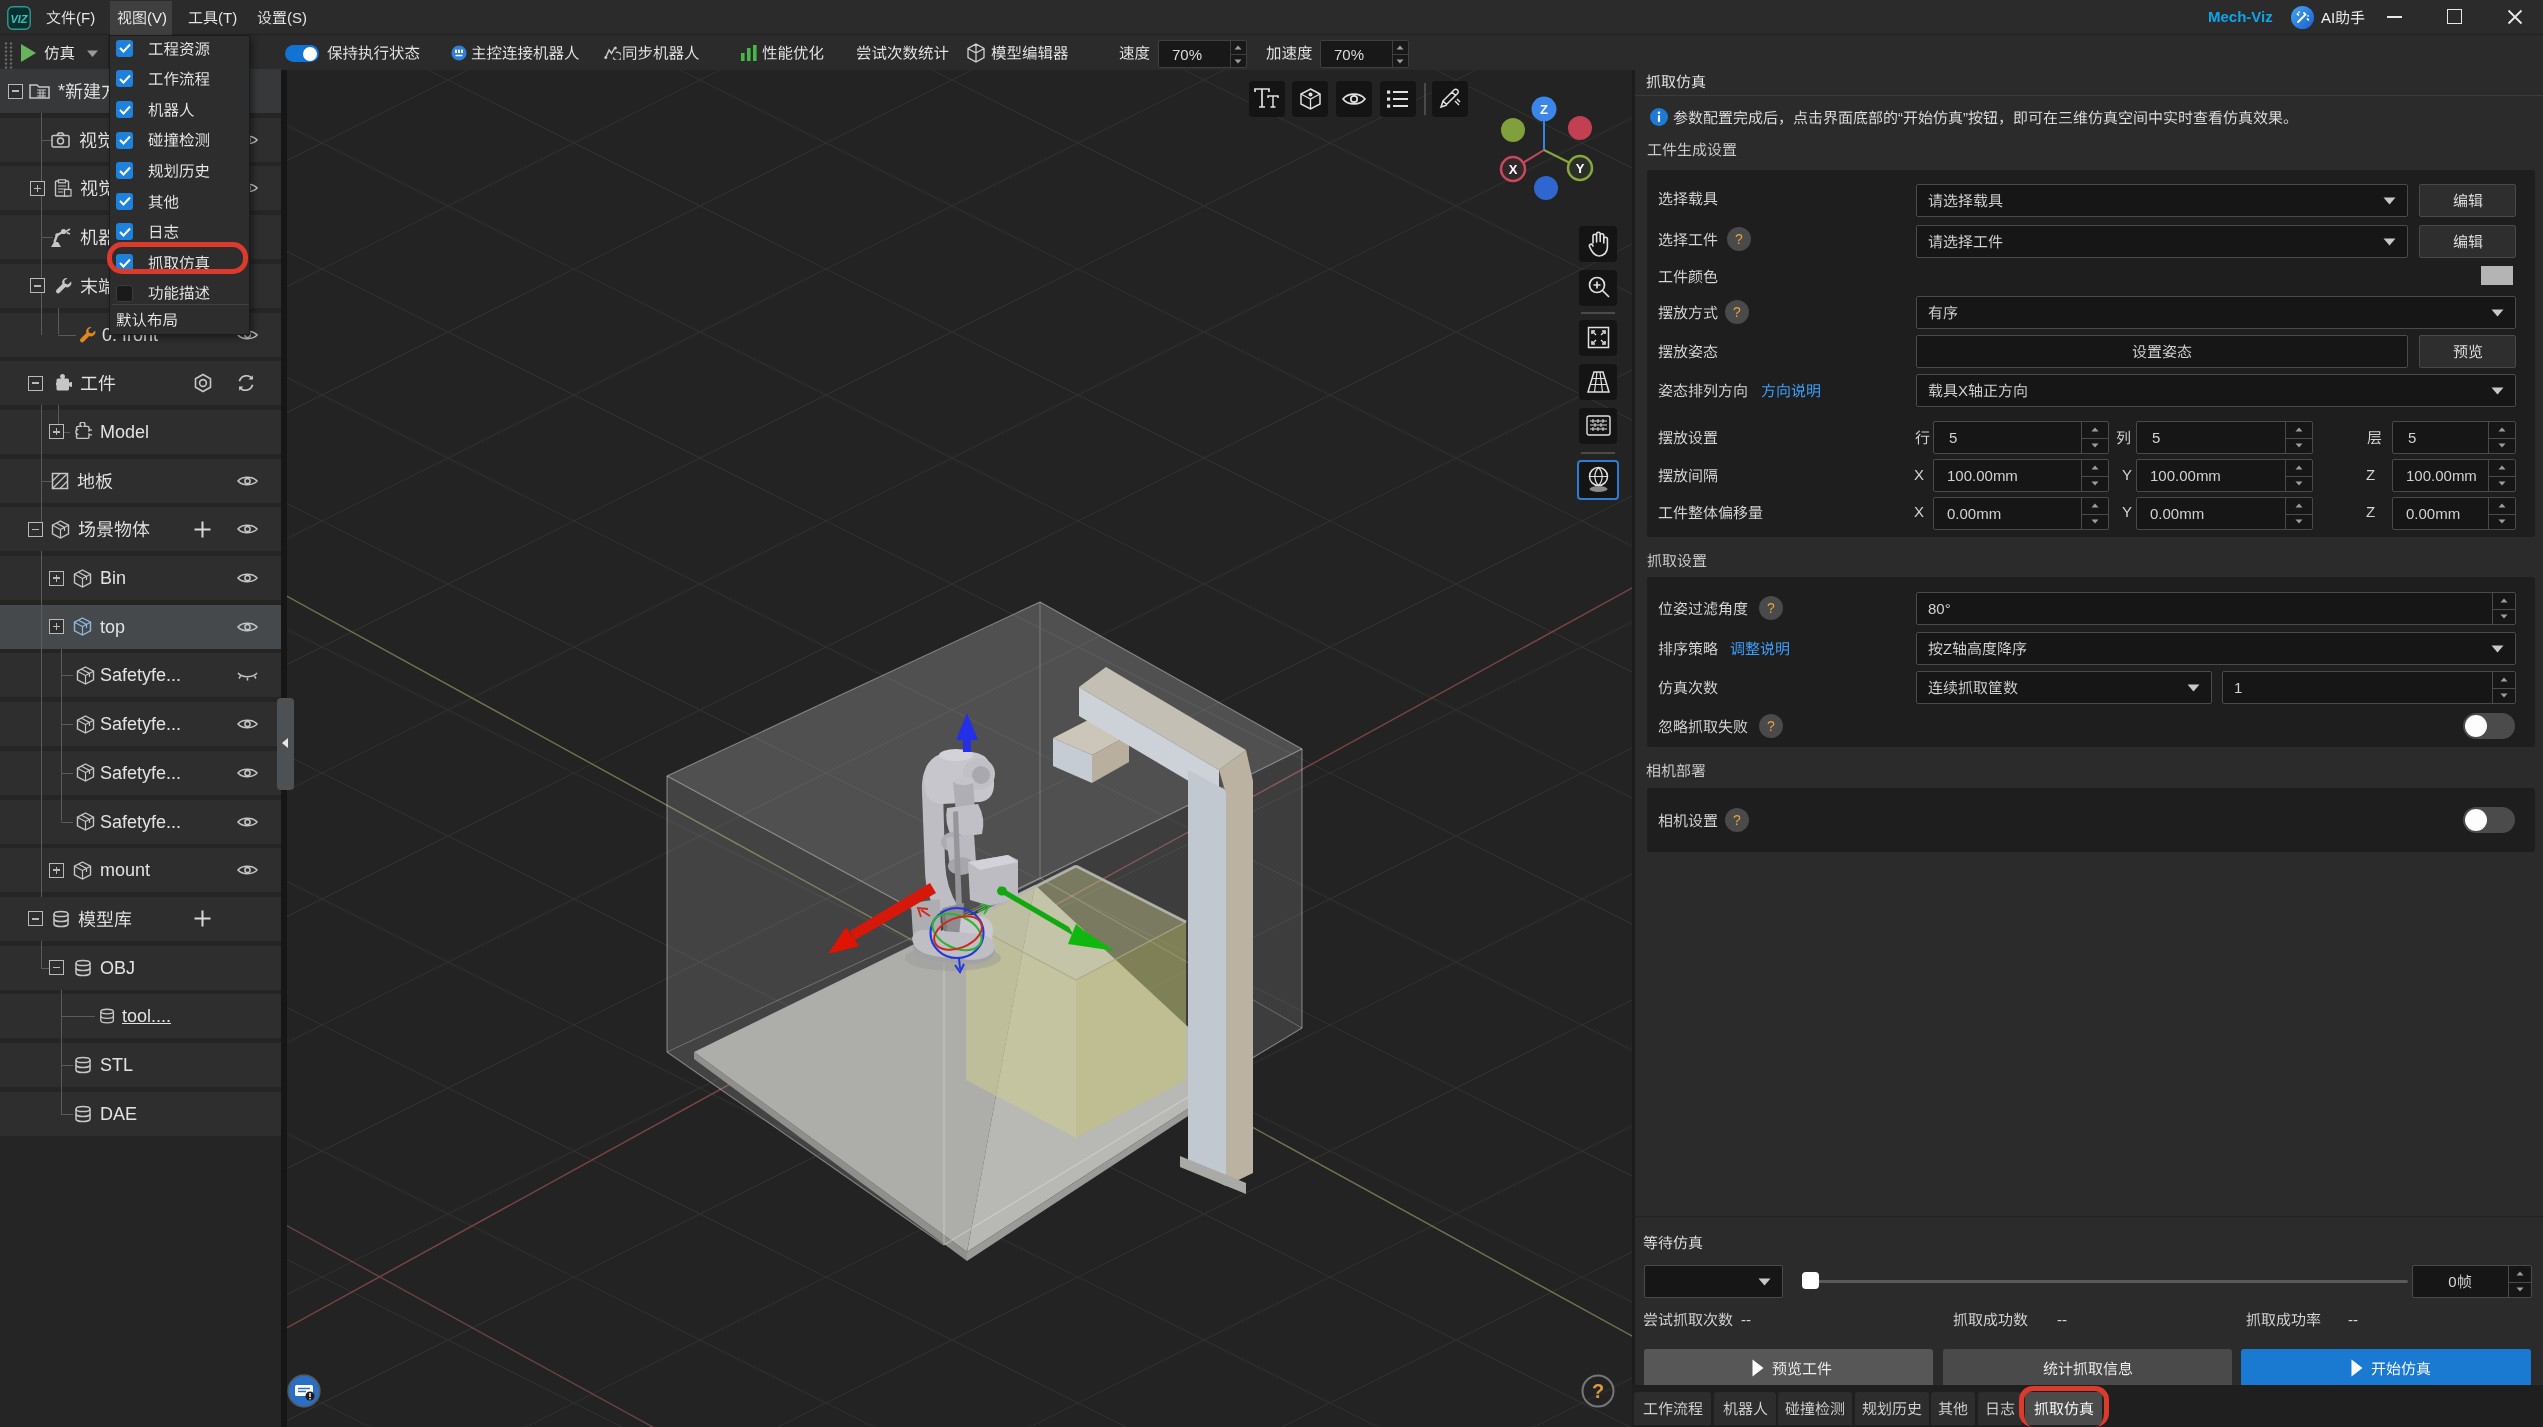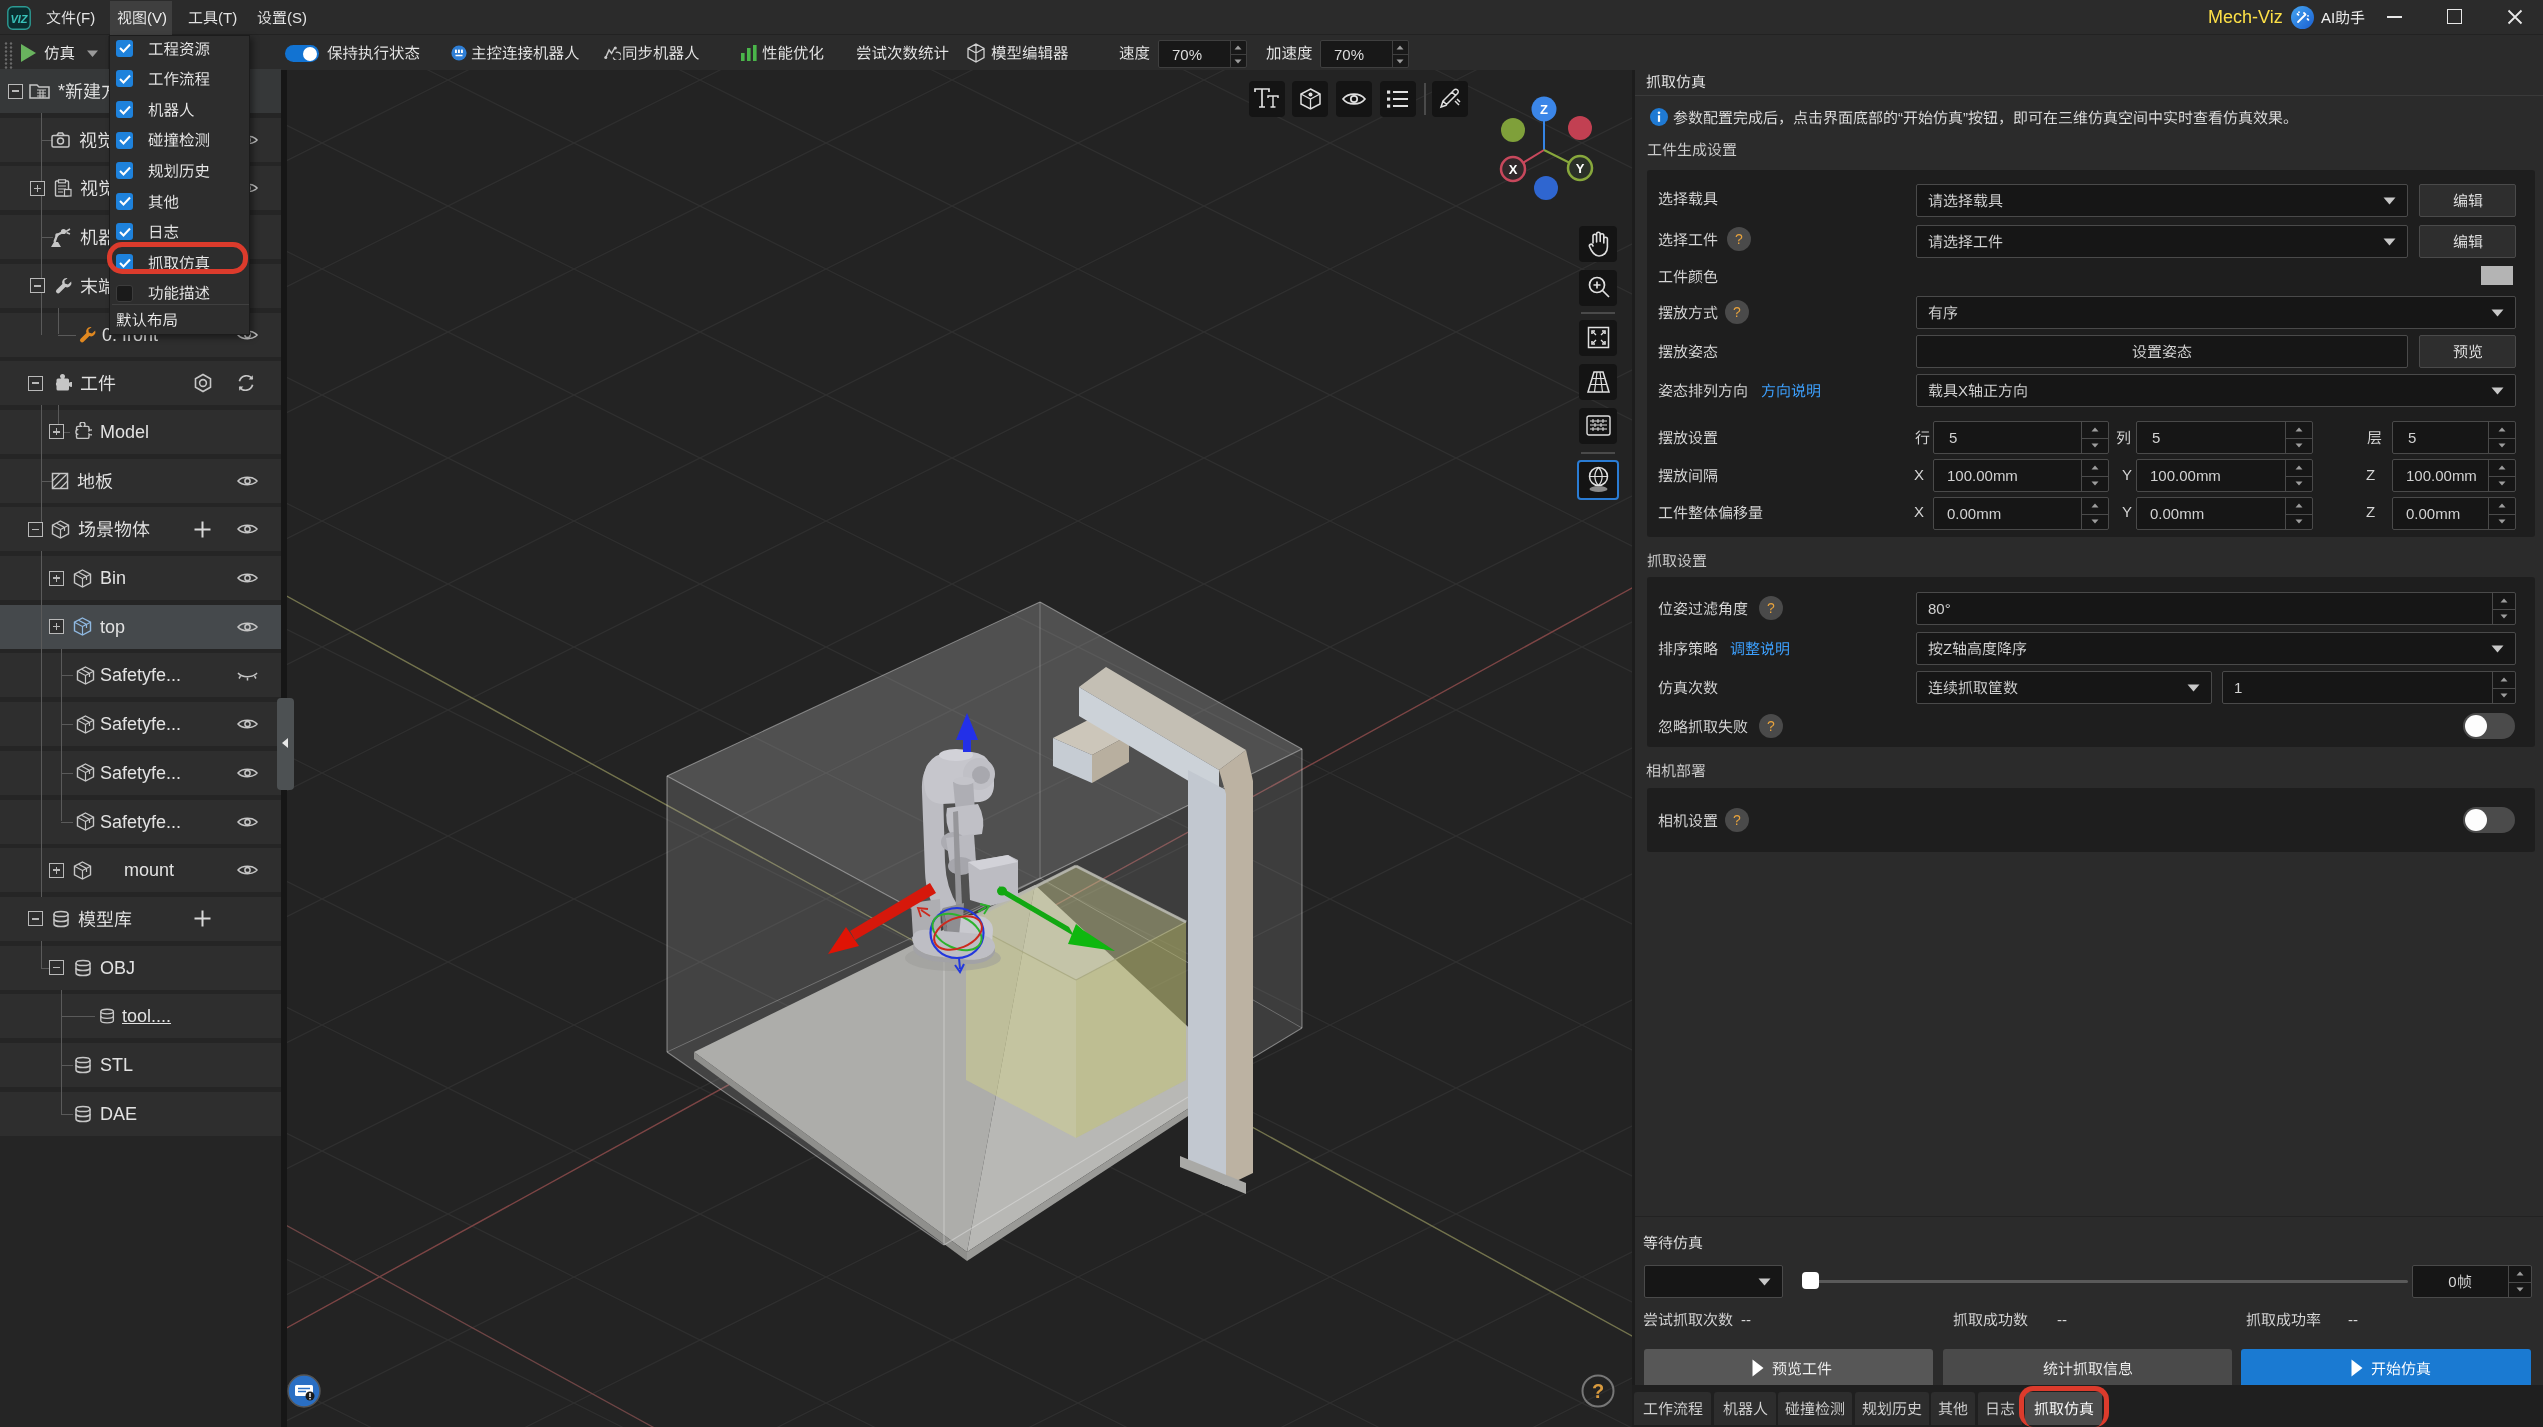--- a/index.html
+++ b/index.html
@@ -191,21 +191,21 @@
       <use href="#g56FE" x="100"></use>
     </svg><span style="font-size:15px;line-height:15px;">(V)</span></div>
 <div class="t" style="left:188px;top:9.5px;color:#e4e4e4;fill:#e4e4e4;"><svg class="k" width="30" height="15" viewBox="0 0 200 100">
       <use href="#g5DE5"></use>
       <use href="#g5177" x="100"></use>
     </svg><span style="font-size:15px;line-height:15px;">(T)</span></div>
 <div class="t" style="left:257px;top:9.5px;color:#e4e4e4;fill:#e4e4e4;"><svg class="k" width="30" height="15" viewBox="0 0 200 100">
       <use href="#g8BBE"></use>
       <use href="#g7F6E" x="100"></use>
     </svg><span style="font-size:15px;line-height:15px;">(S)</span></div>
-<div class="t" style="left:2208px;top:7px;color:#fde047;font-weight:normal;font-size:18px;line-height:20px">Mech-Viz</div>
+<div class="t" style="left:2208px;top:7px;color:#0ea5e9;font-weight:bold;font-size:15px;line-height:20px">Mech-Viz</div>
 <svg class="abs" style="left:2291px;top:6px" width="23" height="23" viewBox="0 0 23 23">
 <defs>
       <linearGradient id="aig" x1="0" y1="0" x2="1" y2="1">
         <stop offset="0" stop-color="#4hidden"></stop>
         <stop offset="0" stop-color="#45a6f2"></stop>
         <stop offset="1" stop-color="#1a5fd0"></stop>
       </linearGradient>
     </defs>
 <circle cx="11.5" cy="11.5" r="11.5" fill="url(#aig)"></circle>
 <path d="M7 16 L14.5 8.5 M13 7l1.5 1.5M6.5 8l.9.9M16.5 13l.9.9" stroke="#fff" stroke-width="1.8" stroke-linecap="round"></path>
@@ -586,21 +586,21 @@
 <path d="M2 8 C6 3 17 3 21 8 C17 13 6 13 2 8 Z" fill="none" stroke="#c6c6c6" stroke-width="1.5"></path>
 <circle cx="11.5" cy="8" r="2.6" fill="none" stroke="#c6c6c6" stroke-width="1.5"></circle>
   </svg>
 <div class="abs" style="left:49px;top:862.7px;width:15px;height:15px;border:1.2px solid #b9b9b9;background:#2e2e2e"></div>
 <div class="abs" style="left:53px;top:869.4px;width:7px;height:1.6px;background:#b9b9b9"></div>
 <div class="abs" style="left:55.7px;top:866.7px;width:1.6px;height:7px;background:#b9b9b9"></div>
 <svg class="abs" style="left:73px;top:860.7px" width="19" height="19" viewBox="0 0 19 19">
 <path d="M9.5 1 L17.5 5.2 V13.8 L9.5 18 L1.5 13.8 V5.2 Z" fill="none" stroke="#c6c6c6" stroke-width="1.4"></path>
 <path d="M5.5 3.2 L13.5 7.4 V11 M9.5 18 V9.5 L1.5 5.2 M9.5 9.5 L17.5 5.2" fill="none" stroke="#c6c6c6" stroke-width="1.2"></path>
   </svg>
-<div class="t" style="left:100px;top:861.2px;color:#e2e2e2;fill:#e2e2e2;"><span style="font-size:18px;line-height:18px;margin-left:24px;">mount</span></div>
+<div class="t" style="left:100px;top:861.2px;color:#e2e2e2;fill:#e2e2e2;"><span style="font-size:18px;line-height:18px;">mount</span></div>
 <svg class="abs" style="left:236px;top:862.2px" width="23" height="16" viewBox="0 0 23 16">
 <path d="M2 8 C6 3 17 3 21 8 C17 13 6 13 2 8 Z" fill="none" stroke="#c6c6c6" stroke-width="1.5"></path>
 <circle cx="11.5" cy="8" r="2.6" fill="none" stroke="#c6c6c6" stroke-width="1.5"></circle>
   </svg>
 <div class="abs" style="left:28px;top:911.4px;width:15px;height:15px;border:1.2px solid #b9b9b9;background:#2e2e2e"></div>
 <div class="abs" style="left:32px;top:918.1px;width:7px;height:1.6px;background:#b9b9b9"></div>
 <svg class="abs" style="left:52px;top:909.9px" width="18" height="18" viewBox="0 0 18 18">
 <ellipse cx="9" cy="4" rx="7" ry="2.6" fill="none" stroke="#c6c6c6" stroke-width="1.5"></ellipse>
 <path d="M2 4 V14 C2 15.4 5.1 16.6 9 16.6 C12.9 16.6 16 15.4 16 14 V4" fill="none" stroke="#c6c6c6" stroke-width="1.5"></path>
 <path d="M2 9 C2 10.4 5.1 11.6 9 11.6 C12.9 11.6 16 10.4 16 9" fill="none" stroke="#c6c6c6" stroke-width="1.5"></path>

